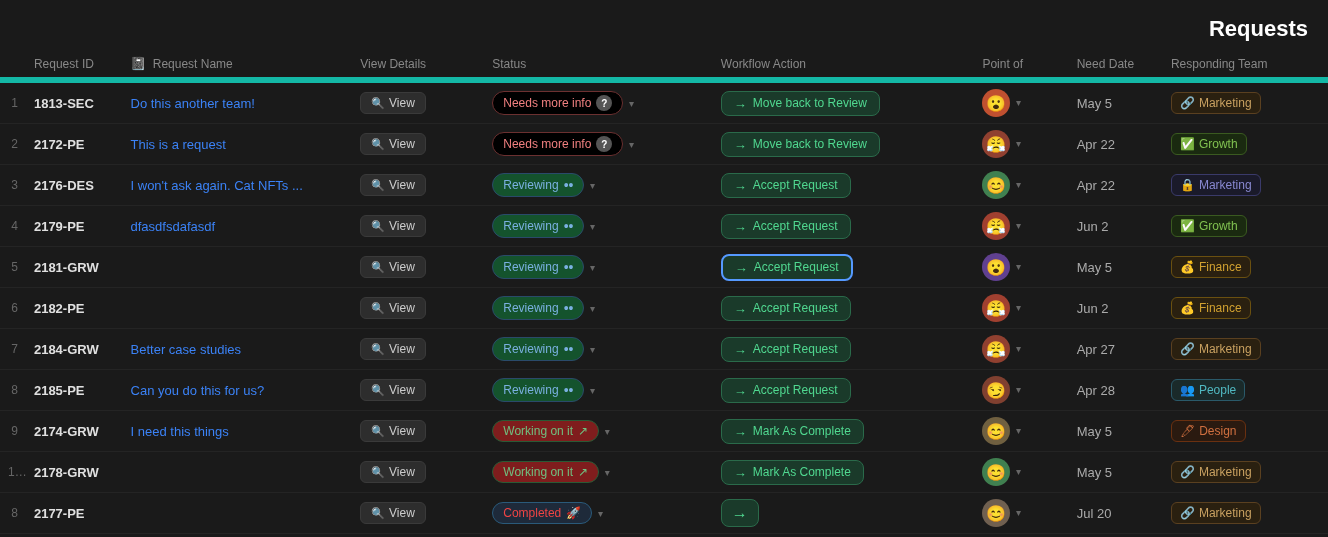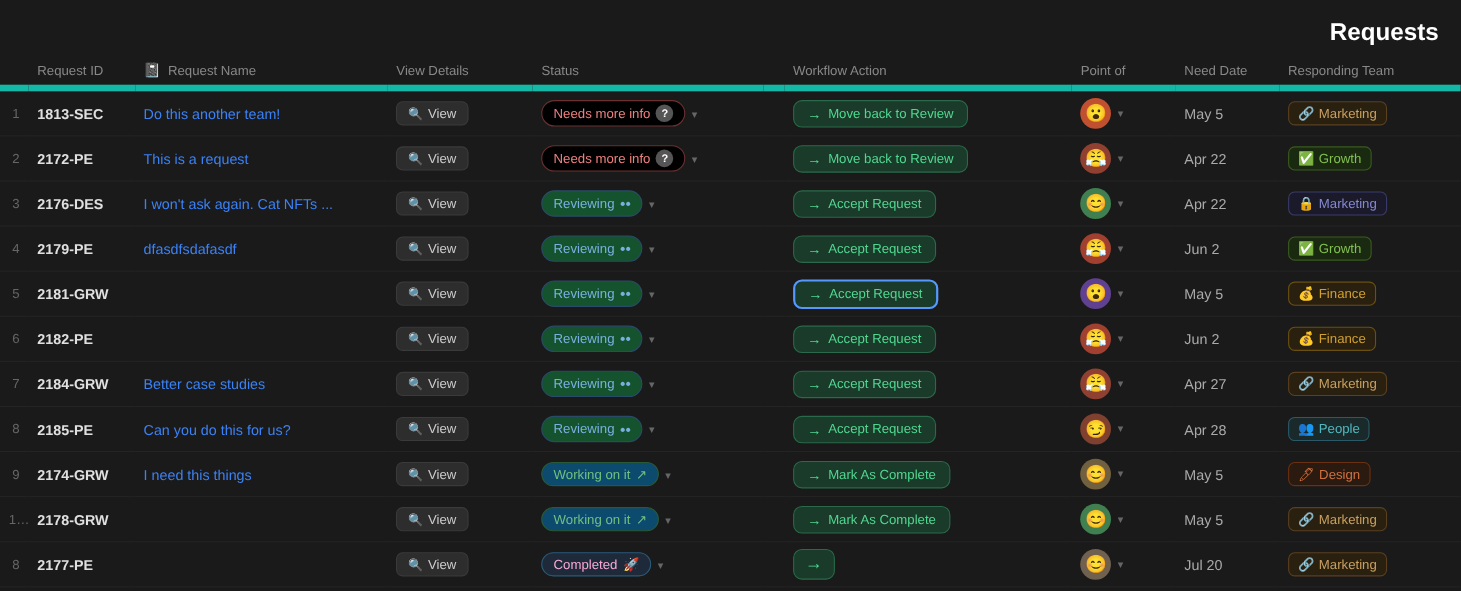--- a/index.html
+++ b/index.html
@@ -87,29 +87,29 @@
       background: #000000;
       border: 1px solid #6b3030;
       color: #f08080;
     }
     .status-reviewing {
       background: #14532d;
       border: 1px solid #2a4a6a;
       color: #7ab0e0;
     }
     .status-working {
-      background: #0c4a6e;
+      background: #7f1d1d;
       border: 1px solid #2a5a35;
       color: #70c080;
       text-align: center;
     }
     .status-completed {
       background: #1e2a3a;
       border: 1px solid #2a5a7a;
-      color: #f9a8d4;
+      color: #ef4444;
     }
     .chevron-down {
       color: #666;
       font-size: 10px;
       cursor: pointer;
       margin-left: 2px;
     }
     .workflow-col { width: 220px; }
     .workflow-btn {
       display: inline-flex;

